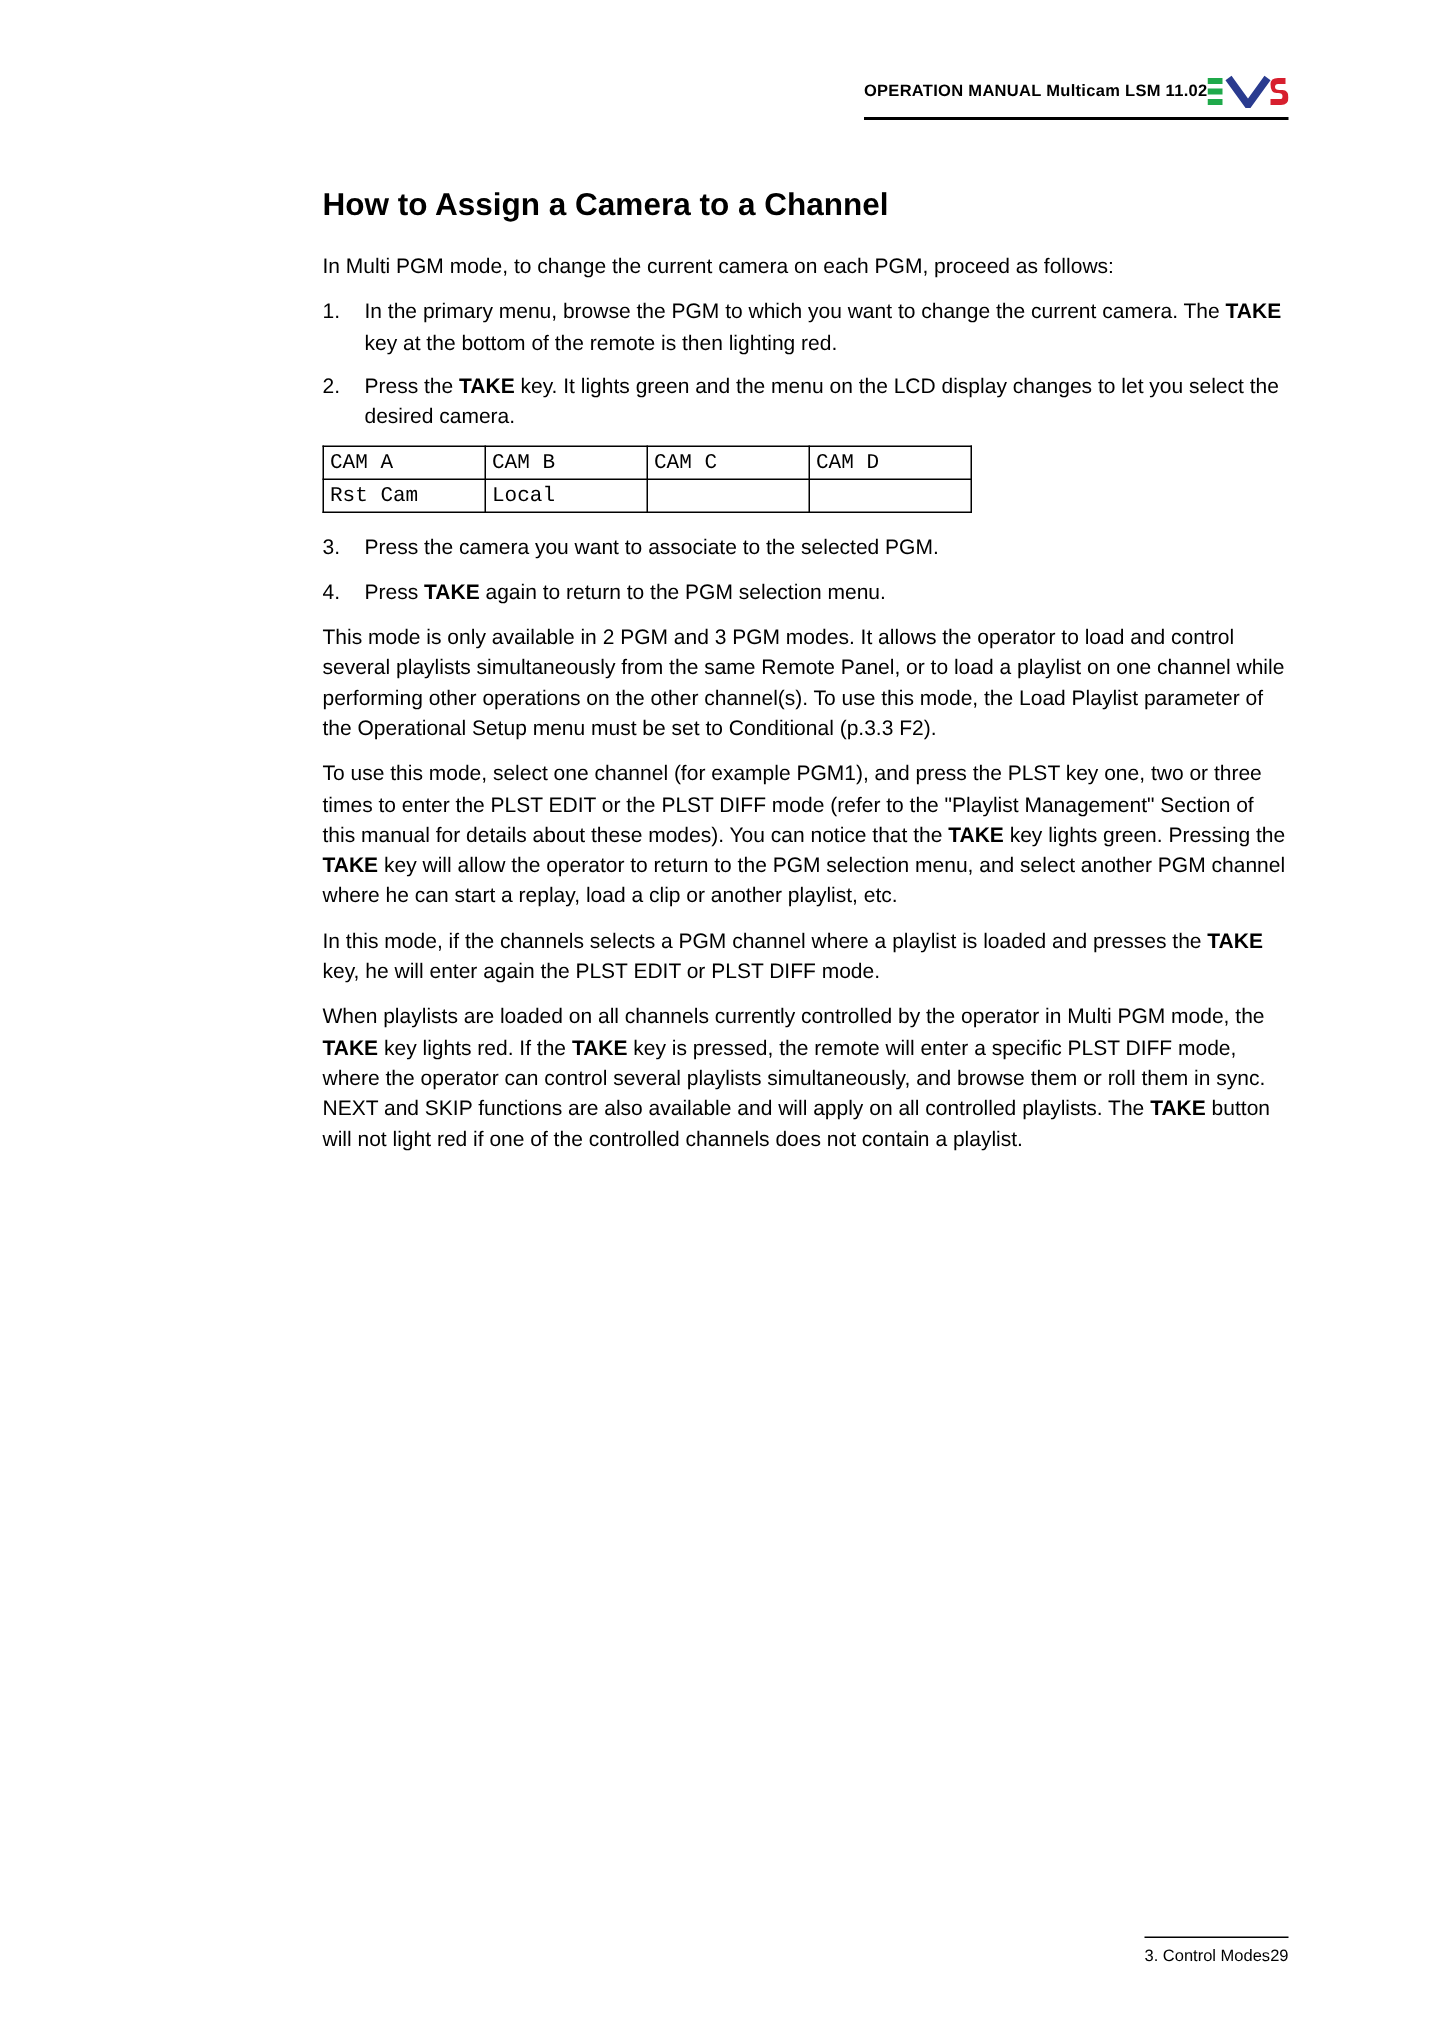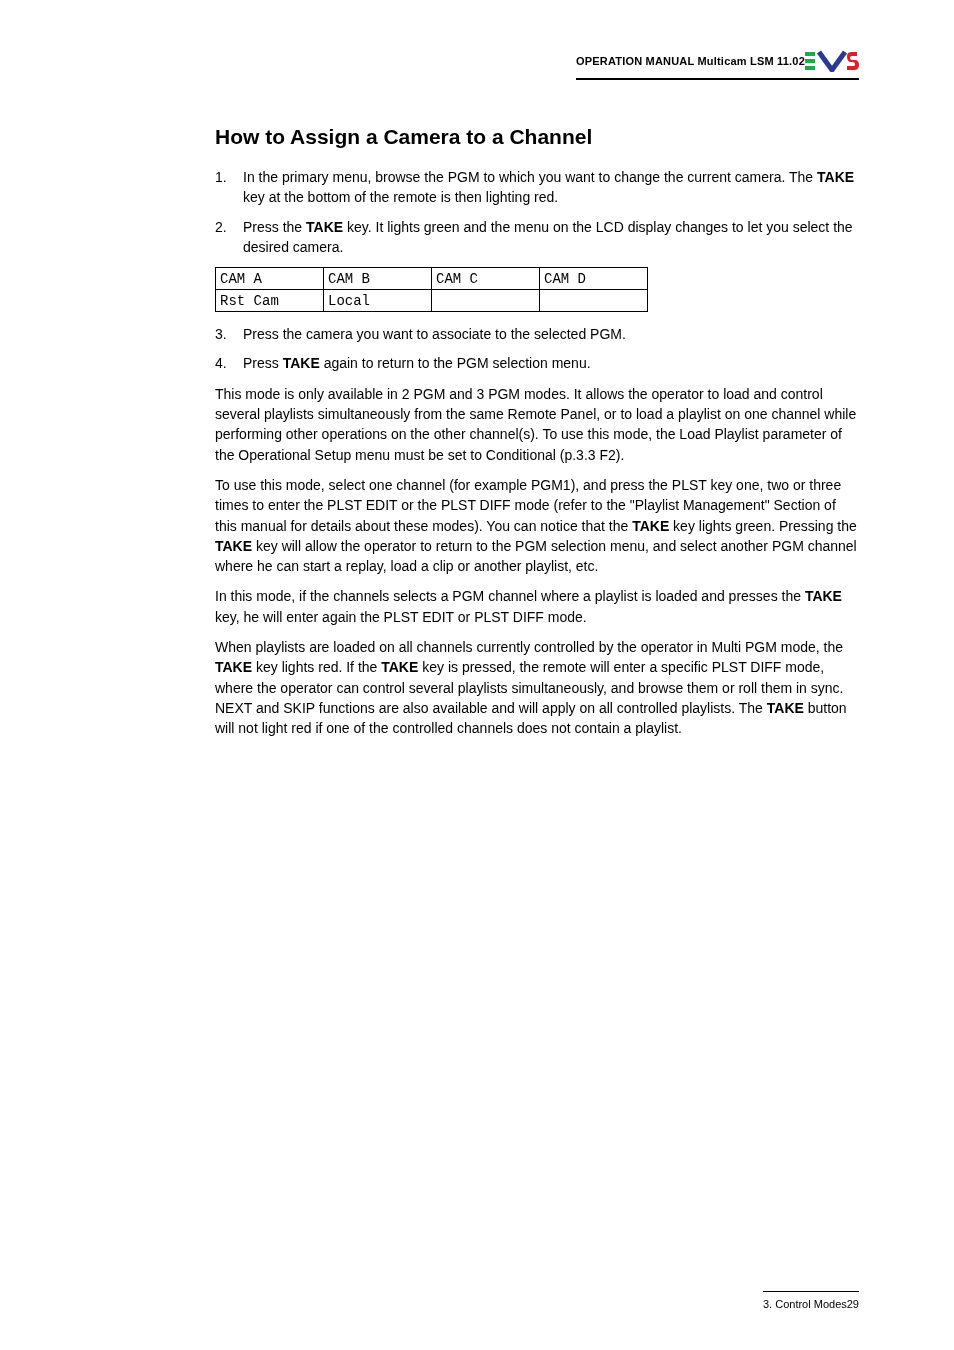--- a/index.html
+++ b/index.html
@@ -107,20 +107,21 @@
         <rect x="0" y="9" width="10" height="4" fill="#1fa94a"></rect>
         <rect x="0" y="16" width="10" height="4" fill="#1fa94a"></rect>
         <path d="M 14 2 L 27 20 L 40 2" fill="none" stroke="#2a3b8f" stroke-width="5" stroke-linejoin="miter"></path>
         <path d="M 42 6 Q 42 2 47 2 L 52 2 L 52 6 L 47 6 Q 45 6 45 8 Q 45 10 48 10 L 50 10 Q 54 10 54 15 Q 54 20 49 20 L 42 20 L 42 16 L 49 16 Q 50 16 50 14 Q 50 12 47 12 L 46 12 Q 42 12 42 6 Z" fill="#d71f2e"></path>
       </svg>
     </div>
   </div>
 
   <div class="content">
     <h2>How to Assign a Camera to a Channel</h2>
+    <p class="para">In Multi PGM mode, to change the current camera on each PGM, proceed as follows:</p>
 
     <ol>
       <li><span>In the primary menu, browse the PGM to which you want to change the current camera. The </span><span class="bold">TAKE</span><span> key at the bottom of the remote is then lighting red.</span></li>
       <li><span>Press the </span><span class="bold">TAKE</span><span> key. It lights green and the menu on the LCD display changes to let you select the desired camera.</span></li>
     </ol>
 
     <table class="cam-grid">
       <tbody>
           <tr>
         <td>CAM A</td>

